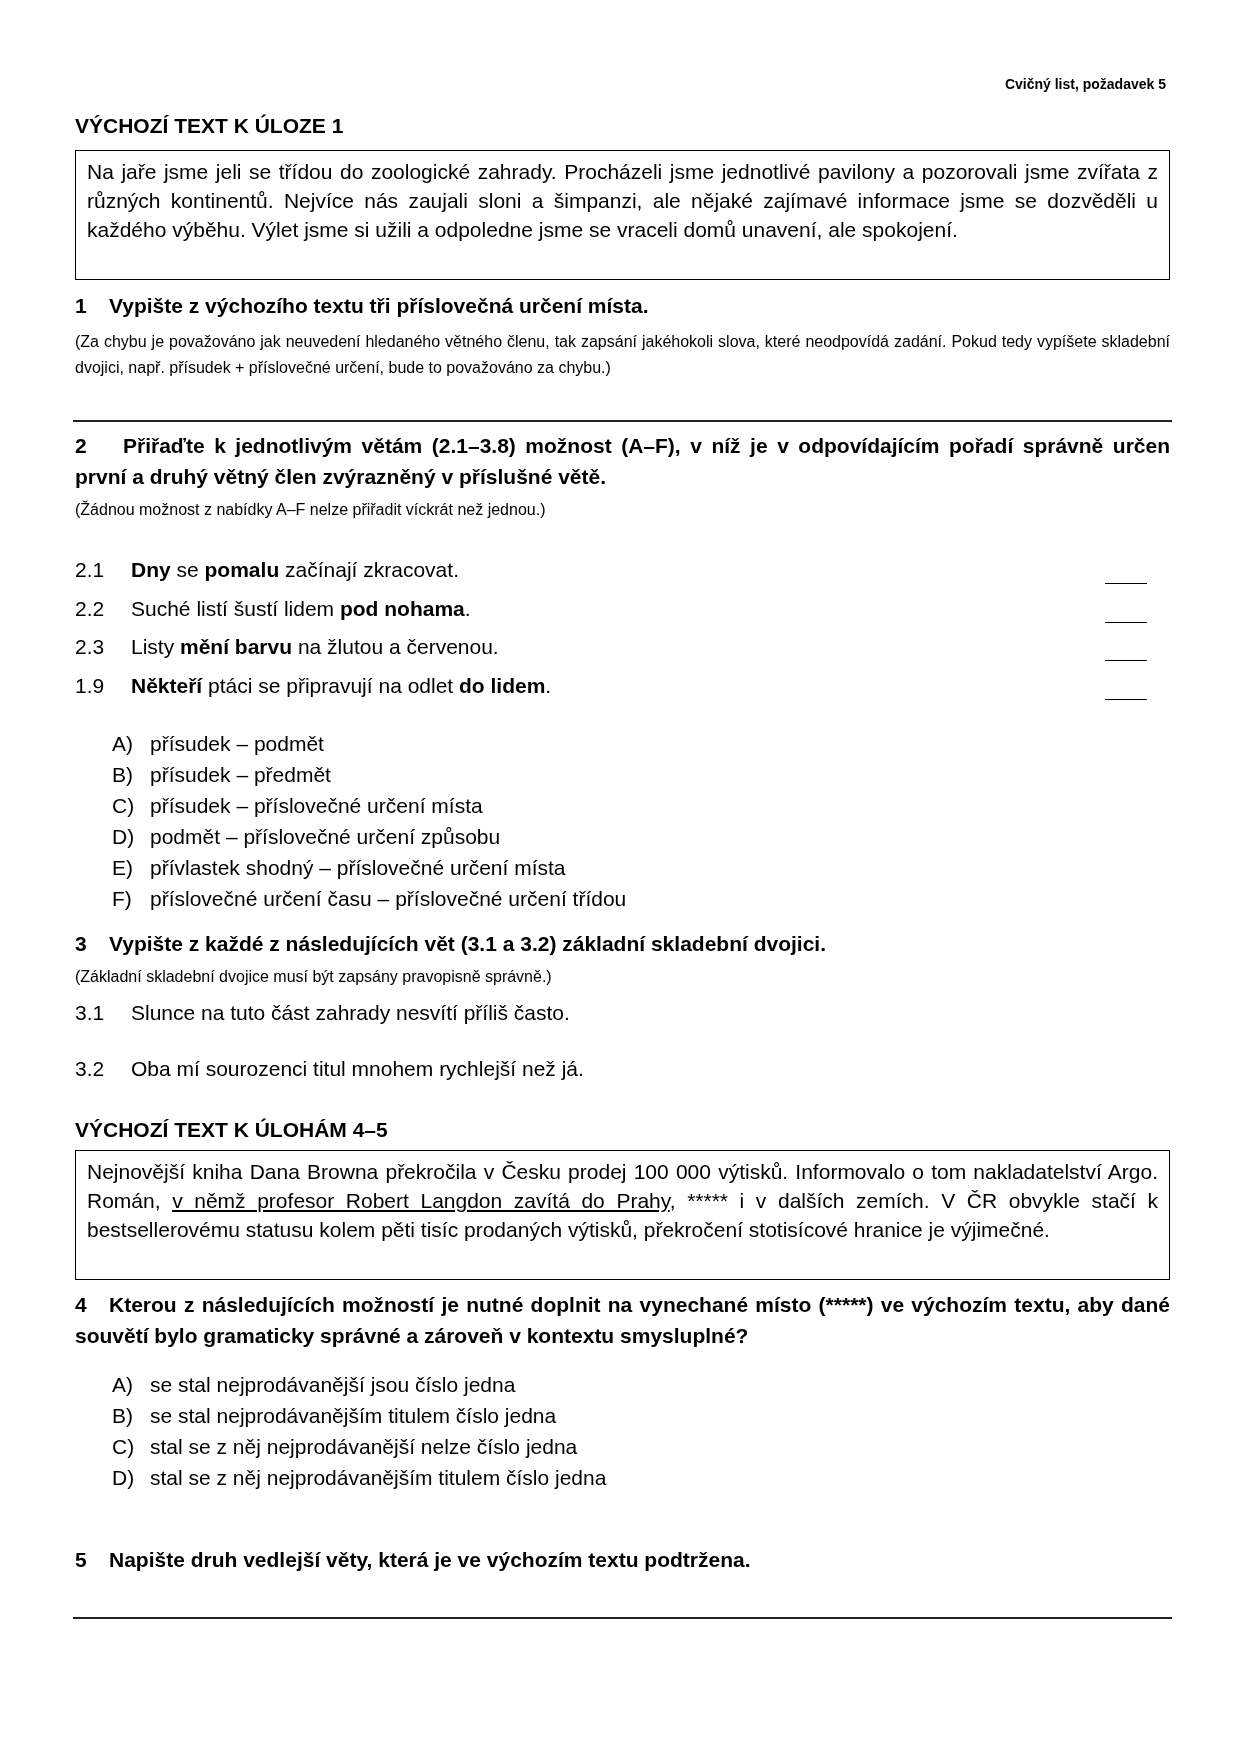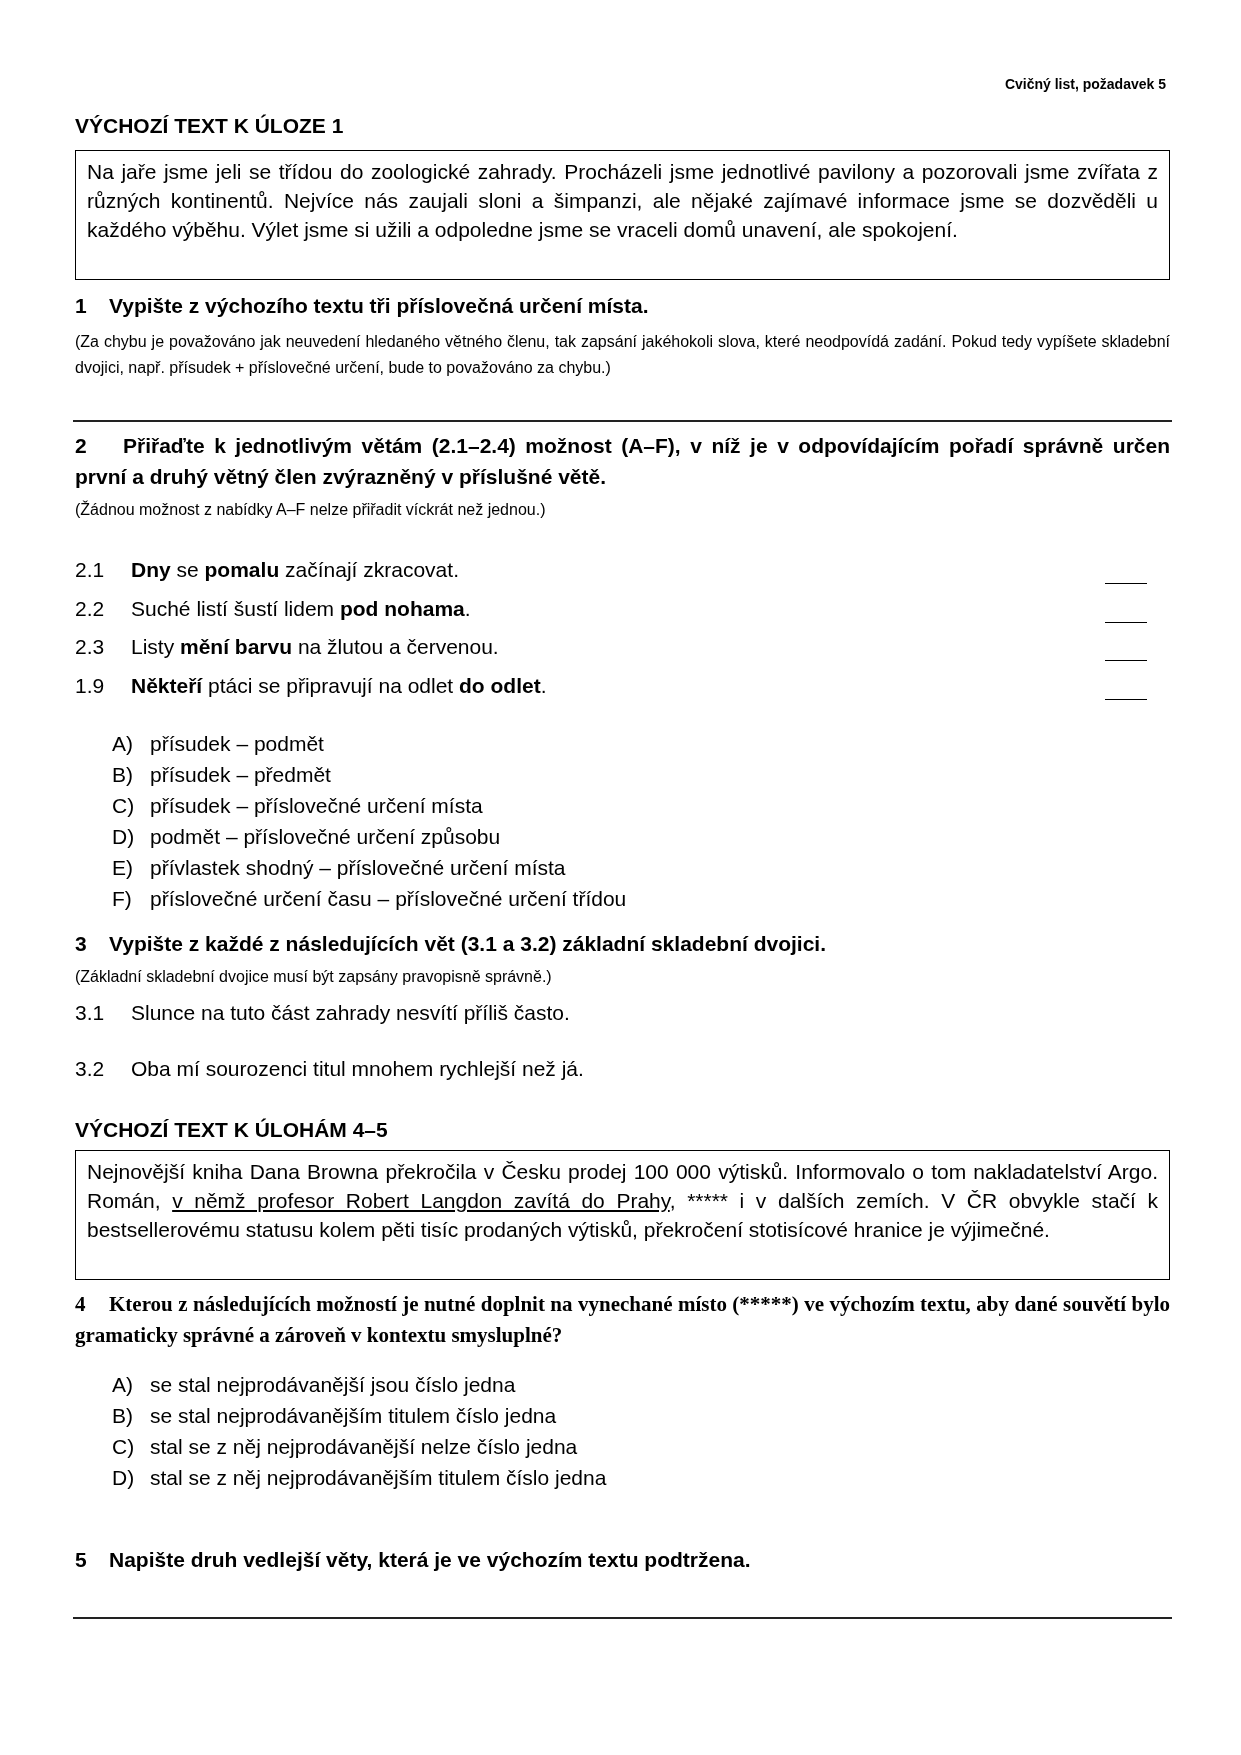--- a/index.html
+++ b/index.html
@@ -33,31 +33,31 @@
 
 <div class="abs sec" style="top:114px;">VÝCHOZÍ TEXT K ÚLOZE 1</div>
 <div class="abs box" style="top:150px; height:130px;">
   <span>Na jaře jsme jeli se třídou do zoologické zahrady. Procházeli jsme jednotlivé pavilony a pozorovali jsme zvířata z různých kontinentů. Nejvíce nás zaujali sloni a šimpanzi, ale nějaké zajímavé informace jsme se dozvěděli u každého výběhu. Výlet jsme si užili a odpoledne jsme se vraceli domů unavení, ale spokojení.</span>
 </div>
 
 <div class="abs q" style="top:290px;"><span class="num">1</span><span>Vypište z výchozího textu tři příslovečná určení místa.</span></div>
 <div class="abs note" style="top:329px;">(Za chybu je považováno jak neuvedení hledaného větného členu, tak zapsání jakéhokoli slova, které neodpovídá zadání. Pokud tedy vypíšete skladební dvojici, např. přísudek + příslovečné určení, bude to považováno za chybu.)</div>
 <div class="abs rule" style="top:420px;"></div>
 
-<div class="abs q" style="top:430px;"><span class="num" style="width:48px;">2</span><span>Přiřaďte k jednotlivým větám (2.1–2.4) možnost (A–F), v níž je v odpovídajícím pořadí správně určen první a druhý větný člen zvýrazněný v příslušné větě.</span></div>
+<div class="abs q" style="top:430px;"><span class="num" style="width:48px;">2</span><span>Přiřaďte k jednotlivým větám (2.1–3.8) možnost (A–F), v níž je v odpovídajícím pořadí správně určen první a druhý větný člen zvýrazněný v příslušné větě.</span></div>
 <div class="abs note" style="top:497px;">(Žádnou možnost z nabídky A–F nelze přiřadit víckrát než jednou.)</div>
 
 <div id="t2-sentences">
     <div class="abs item" style="top: 557px;"><span class="id">2.1</span><span style="font-weight: bold;">Dny</span><span> se </span><span style="font-weight: bold;">pomalu</span><span> začínají zkracovat.</span></div>
     <div class="abs blank" style="top: 583px;"></div>
     <div class="abs item" style="top: 596px;"><span class="id">2.2</span><span>Suché listí </span><span style="font-weight: normal; text-align: right;">šustí</span><span> lidem </span><span style="font-weight: bold;">pod nohama</span><span>.</span></div>
     <div class="abs blank" style="top: 622px;"></div>
     <div class="abs item" style="top: 634px;"><span class="id">2.3</span><span>Listy </span><span style="font-weight: bold;">mění barvu</span><span> na žlutou a červenou.</span></div>
     <div class="abs blank" style="top: 660px;"></div>
-    <div class="abs item" style="top: 673px;"><span class="id">1.9</span><span style="font-weight: bold;">Někteří</span><span> ptáci se připravují na odlet </span><span style="font-weight: bold;">do odlet</span><span>.</span></div>
+    <div class="abs item" style="top: 673px;"><span class="id">1.9</span><span style="font-weight: bold;">Někteří</span><span> ptáci se připravují na odlet </span><span style="font-weight: bold;">do lidem</span><span>.</span></div>
     <div class="abs blank" style="top: 699px;"></div>
   </div>
 <div id="t2-options">
     <div class="abs opt" style="top: 728px;"><span class="ol">A)</span><span>přísudek – podmět</span></div>
     <div class="abs opt" style="top: 759px;"><span class="ol">B)</span><span>přísudek – předmět</span></div>
     <div class="abs opt" style="top: 790px;"><span class="ol">C)</span><span>přísudek – příslovečné určení místa</span></div>
     <div class="abs opt" style="top: 821px;"><span class="ol">D)</span><span>podmět – příslovečné určení způsobu</span></div>
     <div class="abs opt" style="top: 852px;"><span class="ol">E)</span><span>přívlastek shodný – příslovečné určení místa</span></div>
     <div class="abs opt" style="top: 883px;"><span class="ol">F)</span><span>příslovečné určení času – příslovečné určení třídou</span></div>
   </div>
@@ -65,21 +65,21 @@
 <div class="abs q" style="top:928px;"><span class="num">3</span><span>Vypište z každé z následujících vět (3.1 a 3.2) základní skladební dvojici.</span></div>
 <div class="abs note" style="top:964px;">(Základní skladební dvojice musí být zapsány pravopisně správně.)</div>
 <div class="abs item" style="top:1000px;"><span class="id">3.1</span><span>Slunce na tuto část zahrady nesvítí příliš často.</span></div>
 <div class="abs item" style="top:1056px;"><span class="id">3.2</span><span>Oba mí sourozenci titul mnohem rychlejší než já.</span></div>
 
 <div class="abs sec" style="top:1118px;">VÝCHOZÍ TEXT K ÚLOHÁM 4–5</div>
 <div class="abs box" style="top:1150px; height:130px;">
   <span>Nejnovější kniha Dana Browna překročila v Česku prodej 100 000 výtisků. Informovalo o tom nakladatelství Argo. Román, </span><span class="u">v němž profesor Robert Langdon zavítá do Prahy</span><span>, ***** i v dalších zemích. V ČR obvykle stačí k bestsellerovému statusu kolem pěti tisíc prodaných výtisků, překročení stotisícové hranice je výjimečné.</span>
 </div>
 
-<div class="abs q" style="top:1289px;font-family:Liberation Serif, serif;"><span class="num">4</span><span>Kterou z následujících možností je nutné doplnit na vynechané místo (*****) ve výchozím textu, aby dané souvětí bylo gramaticky správné a zároveň v kontextu smysluplné?</span></div>
+<div class="abs q" style="top:1289px;"><span class="num">4</span><span>Kterou z následujících možností je nutné doplnit na vynechané místo (*****) ve výchozím textu, aby dané souvětí bylo gramaticky správné a zároveň v kontextu smysluplné?</span></div>
 <div id="t4-options">
     <div class="abs opt" style="top: 1369px;"><span class="ol">A)</span><span>se stal nejprodávanější jsou číslo jedna</span></div>
     <div class="abs opt" style="top: 1400px;"><span class="ol">B)</span><span>se stal nejprodávanějším titulem číslo jedna</span></div>
     <div class="abs opt" style="top: 1431px;"><span class="ol">C)</span><span>stal se z něj nejprodávanější nelze číslo jedna</span></div>
     <div class="abs opt" style="top: 1462px;"><span class="ol">D)</span><span>stal se z něj nejprodávanějším titulem číslo jedna</span></div>
   </div>
 
 <div class="abs q" style="top:1544px;"><span class="num">5</span><span>Napište druh vedlejší věty, která je ve výchozím textu podtržena.</span></div>
 <div class="abs rule" style="top:1617px;"></div>
 

